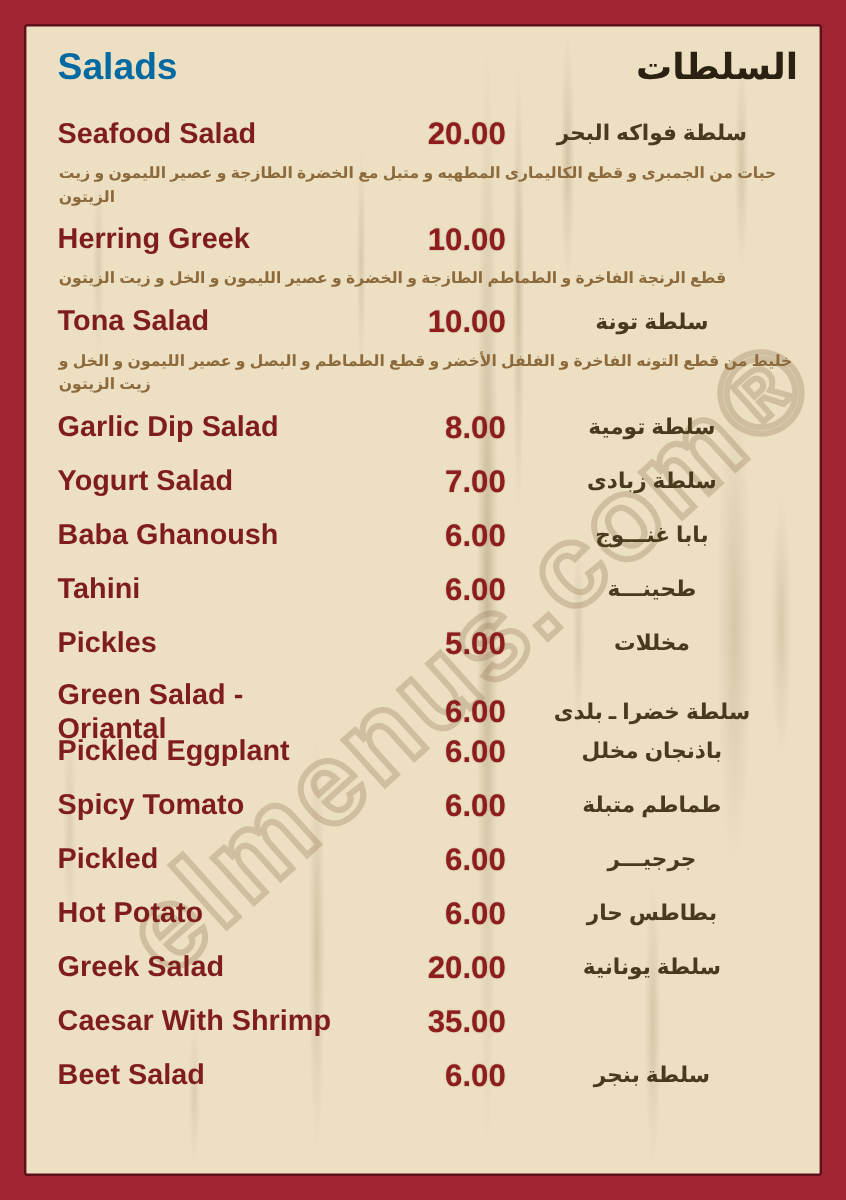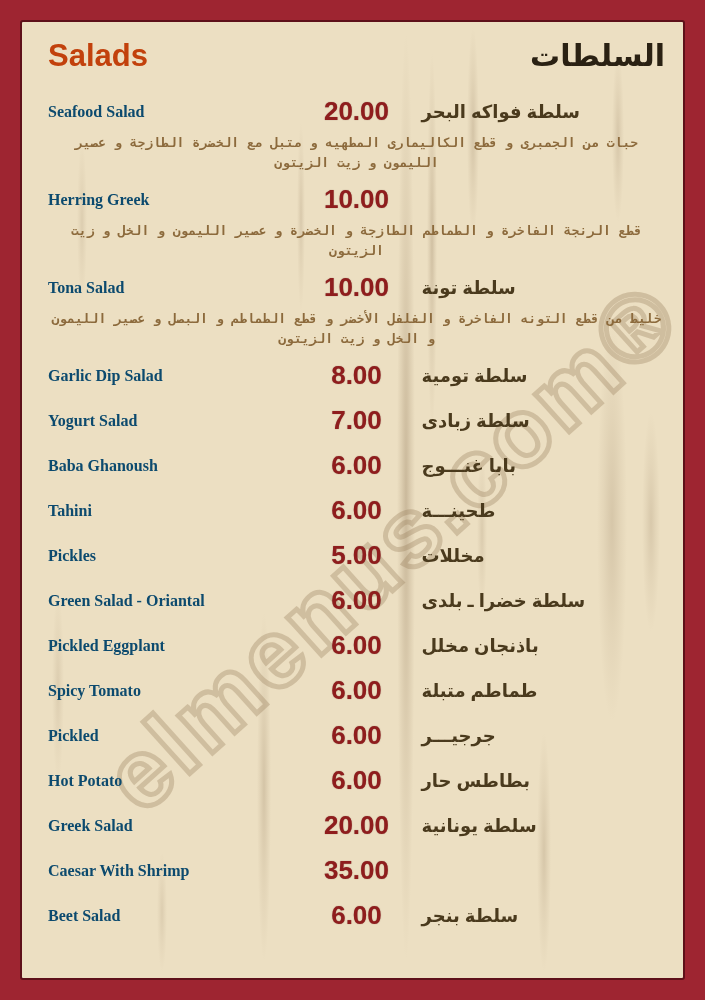--- a/index.html
+++ b/index.html
@@ -41,36 +41,36 @@
     font-size:96px;font-weight:bold;letter-spacing:4px;
     color:transparent;
     -webkit-text-stroke:5px rgba(152,126,92,.34);
     white-space:nowrap;
     pointer-events:none;
   }
   .menu-header{
     display:flex;justify-content:space-between;align-items:baseline;
     height:46px;margin-bottom:12px;
   }
-  .title-en{font-size:31px;font-weight:bold;color:#c2410c;}
+  .title-en{font-size:31px;font-weight:bold;color:#0369a1;}
   .title-ar{font-size:30px;font-weight:bold;color:#2a2113;direction:rtl;}
   .menu-row{
     display:grid;
     grid-template-columns:1fr 130px 1fr;
     align-items:center;
     height:31px;margin-bottom:14px;
   }
-  .item-en{font-size:16px;font-weight:bold;color:#0c4a6e;font-family:Liberation Serif, serif;}
-  .item-price{font-size:26px;font-weight:bold;color:#8f1d1d;text-align:center;
+  .item-en{font-size:24px;font-weight:bold;color:#7f1d1d;}
+  .item-price{font-size:26px;font-weight:bold;color:#8f1d1d;text-align:right;
     text-shadow:0 0 1px rgba(70,10,10,.5);}
-  .item-ar{font-size:18px;font-weight:bold;color:#4a3a1d;text-align:left;direction:rtl;}
+  .item-ar{font-size:18px;font-weight:bold;color:#4a3a1d;text-align:center;direction:rtl;}
   .item-desc{
-    text-align:center;direction:rtl;
+    text-align:left;direction:rtl;
     font-size:13px;font-weight:bold;color:#8c6a3c;
-    max-width:615px;margin:-7px auto 11px auto;line-height:1.5;font-family:Liberation Mono, monospace;
+    max-width:615px;margin:-7px auto 11px auto;line-height:1.5;
   }
 </style>
 </head>
 <body>
 
 <div class="page">
   <div class="sheet">
 
     <div class="streak" style="left:375px;top:10px;width:18px;height:930px;opacity:.85;"></div>
     <div class="streak" style="left:405px;top:30px;width:10px;height:380px;opacity:.7;"></div>

